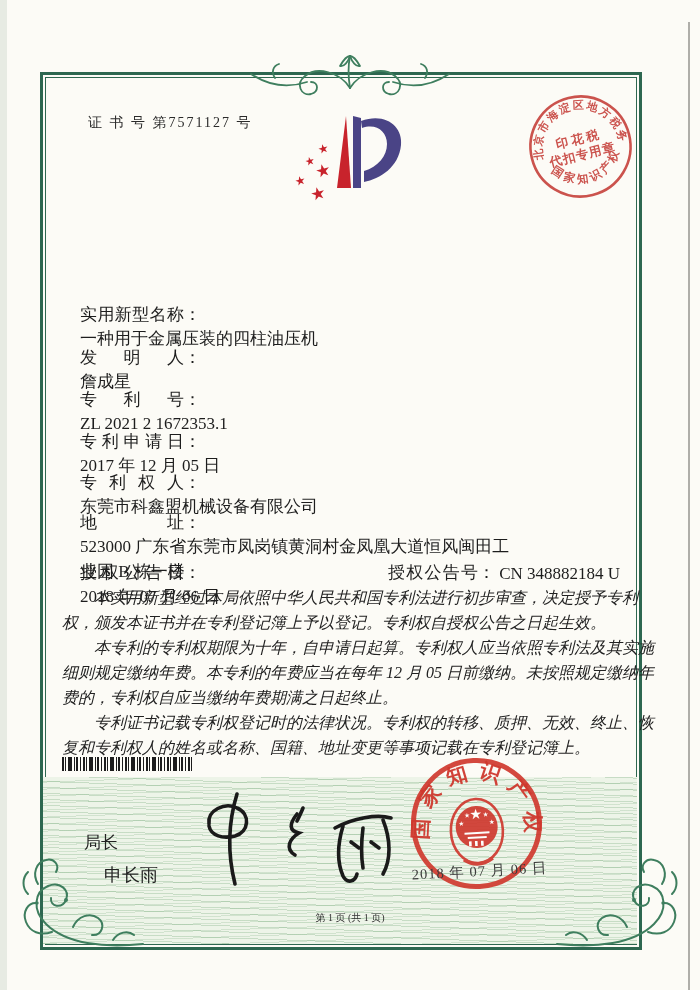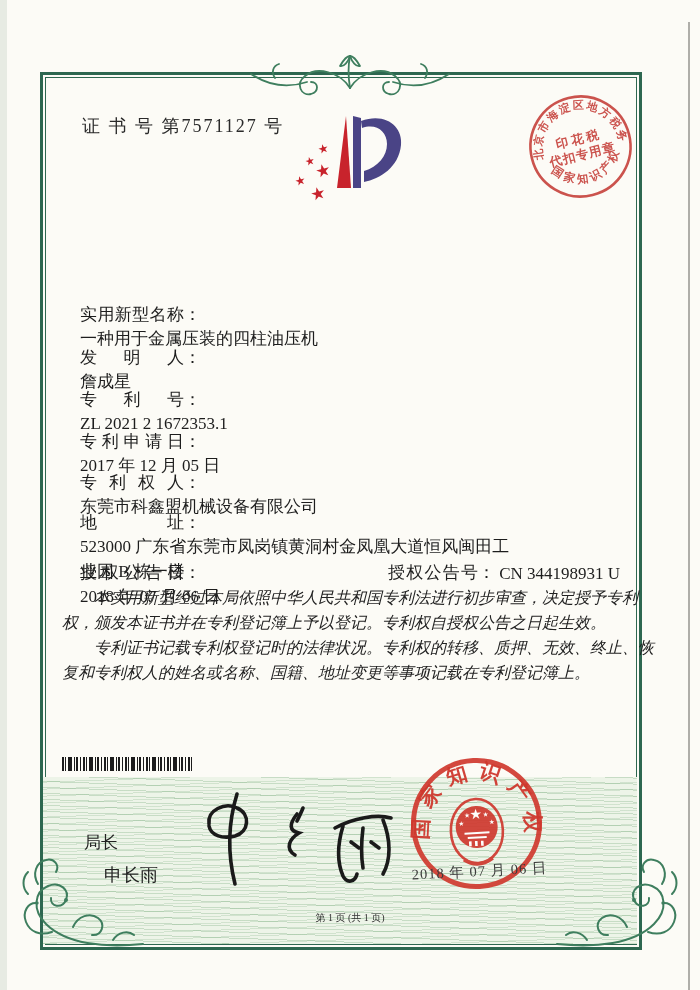--- a/index.html
+++ b/index.html
@@ -5,21 +5,21 @@
   html,body{margin:0;padding:0;background:#ffffff;}
   .paper{
     position:relative;width:700px;height:990px;margin:0 auto;
     background:#fcfbf6;overflow:hidden;
     font-family:"Liberation Serif","DejaVu Serif",serif;color:#1d1d1d;
   }
   .scan-edge-left{position:absolute;left:0;top:0;width:7px;height:990px;background:#e7ebe3;}
   .scan-edge-right{position:absolute;left:688px;top:22px;width:2px;height:968px;background:#6f6f6a;opacity:.55;}
   .frame{position:absolute;left:40px;top:72px;width:596px;height:872px;border:3px solid #2d6750;}
   .frame::after{content:"";position:absolute;inset:2px;border:1px solid #2d6750;}
-  .cert-number{position:absolute;left:82px;top:114px;font-size:18px;letter-spacing:2px;color:#2a2a2a;}
+  .cert-number{position:absolute;left:88px;top:114px;font-size:14px;letter-spacing:2px;color:#2a2a2a;}
   .title{position:absolute;left:0;top:212px;width:700px;text-align:center;font-size:37px;
     font-weight:600;letter-spacing:8px;color:#121212;}
   .logo{position:absolute;left:285px;top:110px;}
   .tax-stamp{position:absolute;left:518px;top:84px;transform:rotate(-14deg);opacity:.92;}
   .top-ornament{position:absolute;left:245px;top:48px;}
   
   .fields{position:absolute;left:80px;top:303px;width:560px;font-size:17px;}
   .frow{position:absolute;left:0;}
   .flabel{display:inline-block;width:104px;text-align:justify;text-align-last:justify;vertical-align:top;}
   .fcolon{display:inline-block;vertical-align:top;}
@@ -135,26 +135,27 @@
     <div class="frow" style="top:208px">
       <span class="flabel">地址</span><span class="fcolon">：</span>
       <span class="fvalue">523000 广东省东莞市凤岗镇黄洞村金凤凰大道恒风闽田工业园 B 栋一楼</span>
     </div>
     <div class="frow" style="top:258px">
       <span class="flabel">授权公告日</span><span class="fcolon">：</span>
       <span class="fvalue">2018 年 07 月 06 日</span>
     </div>
     <div class="frow grant-right">
       <span class="flabel">授权公告号</span><span class="fcolon">：</span>
-      <span class="fvalue">CN 344198931 U</span>
+      <span class="fvalue">CN 348882184 U</span>
     </div>
   </div>
 
   <div class="body-text">
     <p>本实用新型经过本局依照中华人民共和国专利法进行初步审查，决定授予专利权，颁发本证书并在专利登记簿上予以登记。专利权自授权公告之日起生效。</p>
+    <p>本专利的专利权期限为十年，自申请日起算。专利权人应当依照专利法及其实施细则规定缴纳年费。本专利的年费应当在每年 12 月 05 日前缴纳。未按照规定缴纳年费的，专利权自应当缴纳年费期满之日起终止。</p>
     <p>专利证书记载专利权登记时的法律状况。专利权的转移、质押、无效、终止、恢复和专利权人的姓名或名称、国籍、地址变更等事项记载在专利登记簿上。</p>
   </div>
 
   <div class="barcode"></div>
 
   <div class="band"></div>
 
   <svg class="flourish flourish-bl" width="130" height="120" viewBox="0 0 130 120">
     <g stroke="#3e7e5e" fill="none" stroke-width="2" stroke-linecap="round">
       <path d="M125,112 C86,116 48,112 28,92 C14,78 16,60 30,54 C42,49 52,58 48,68 C44,77 32,75 33,66"></path>

